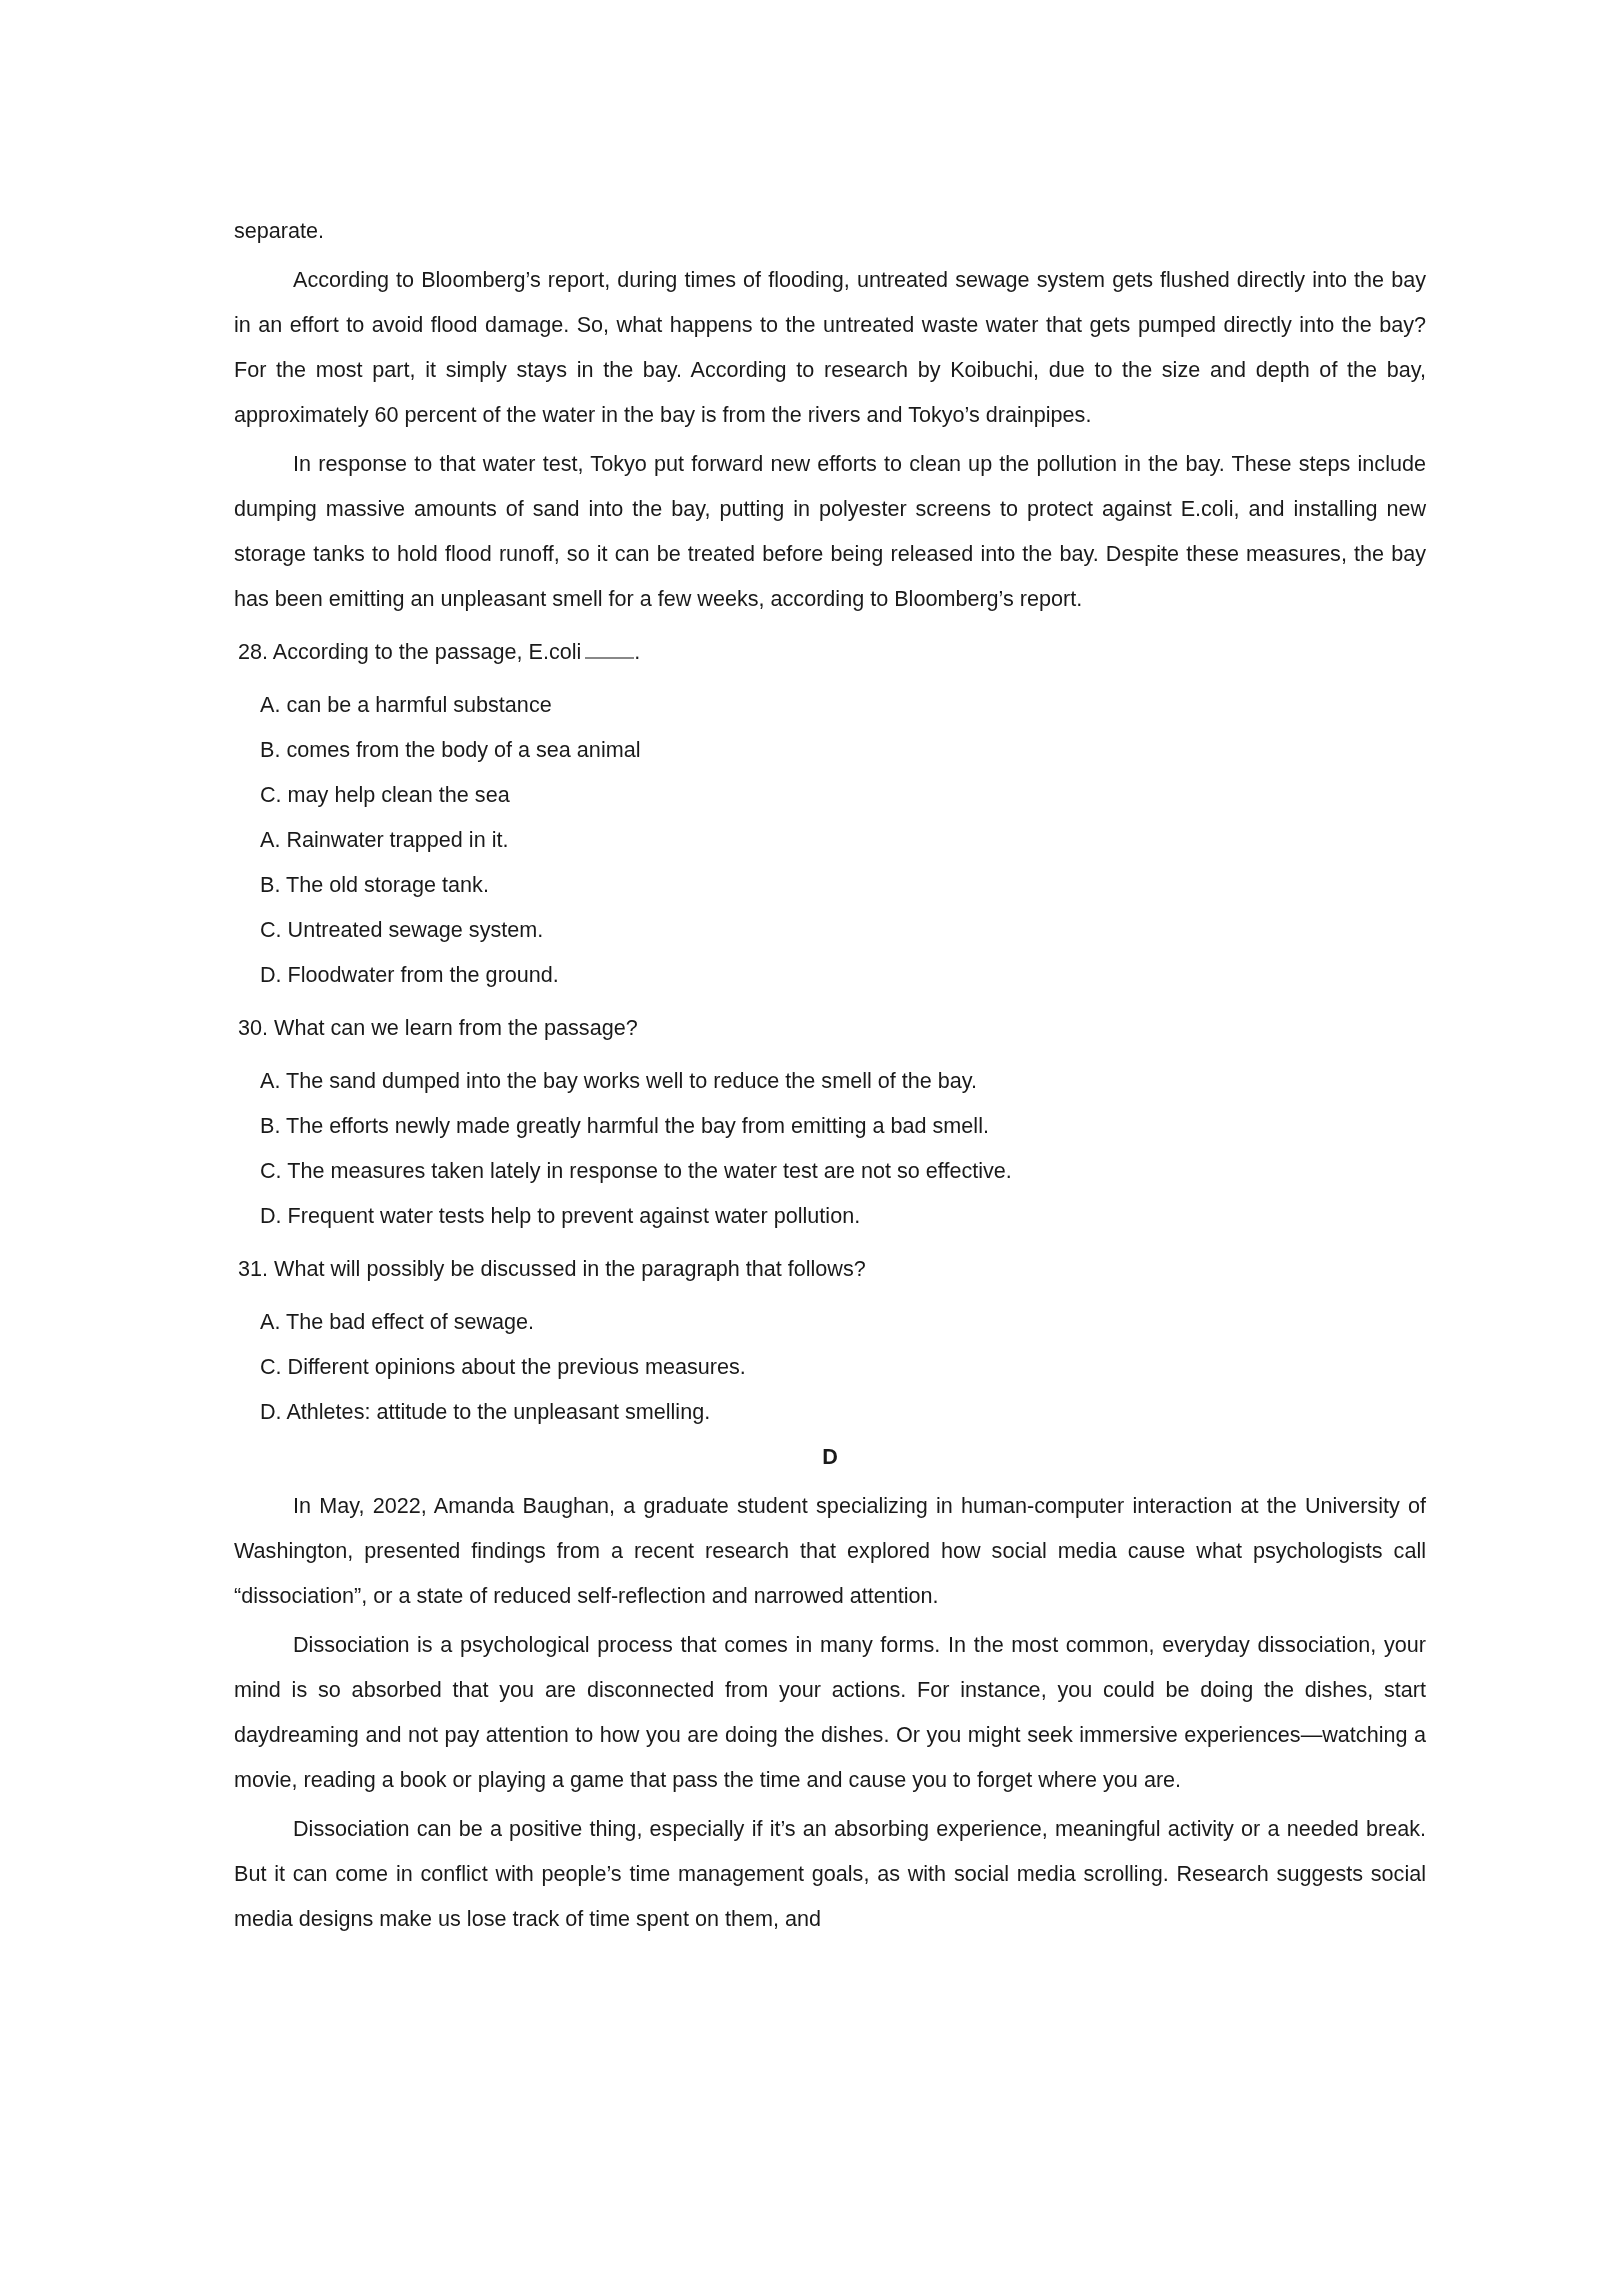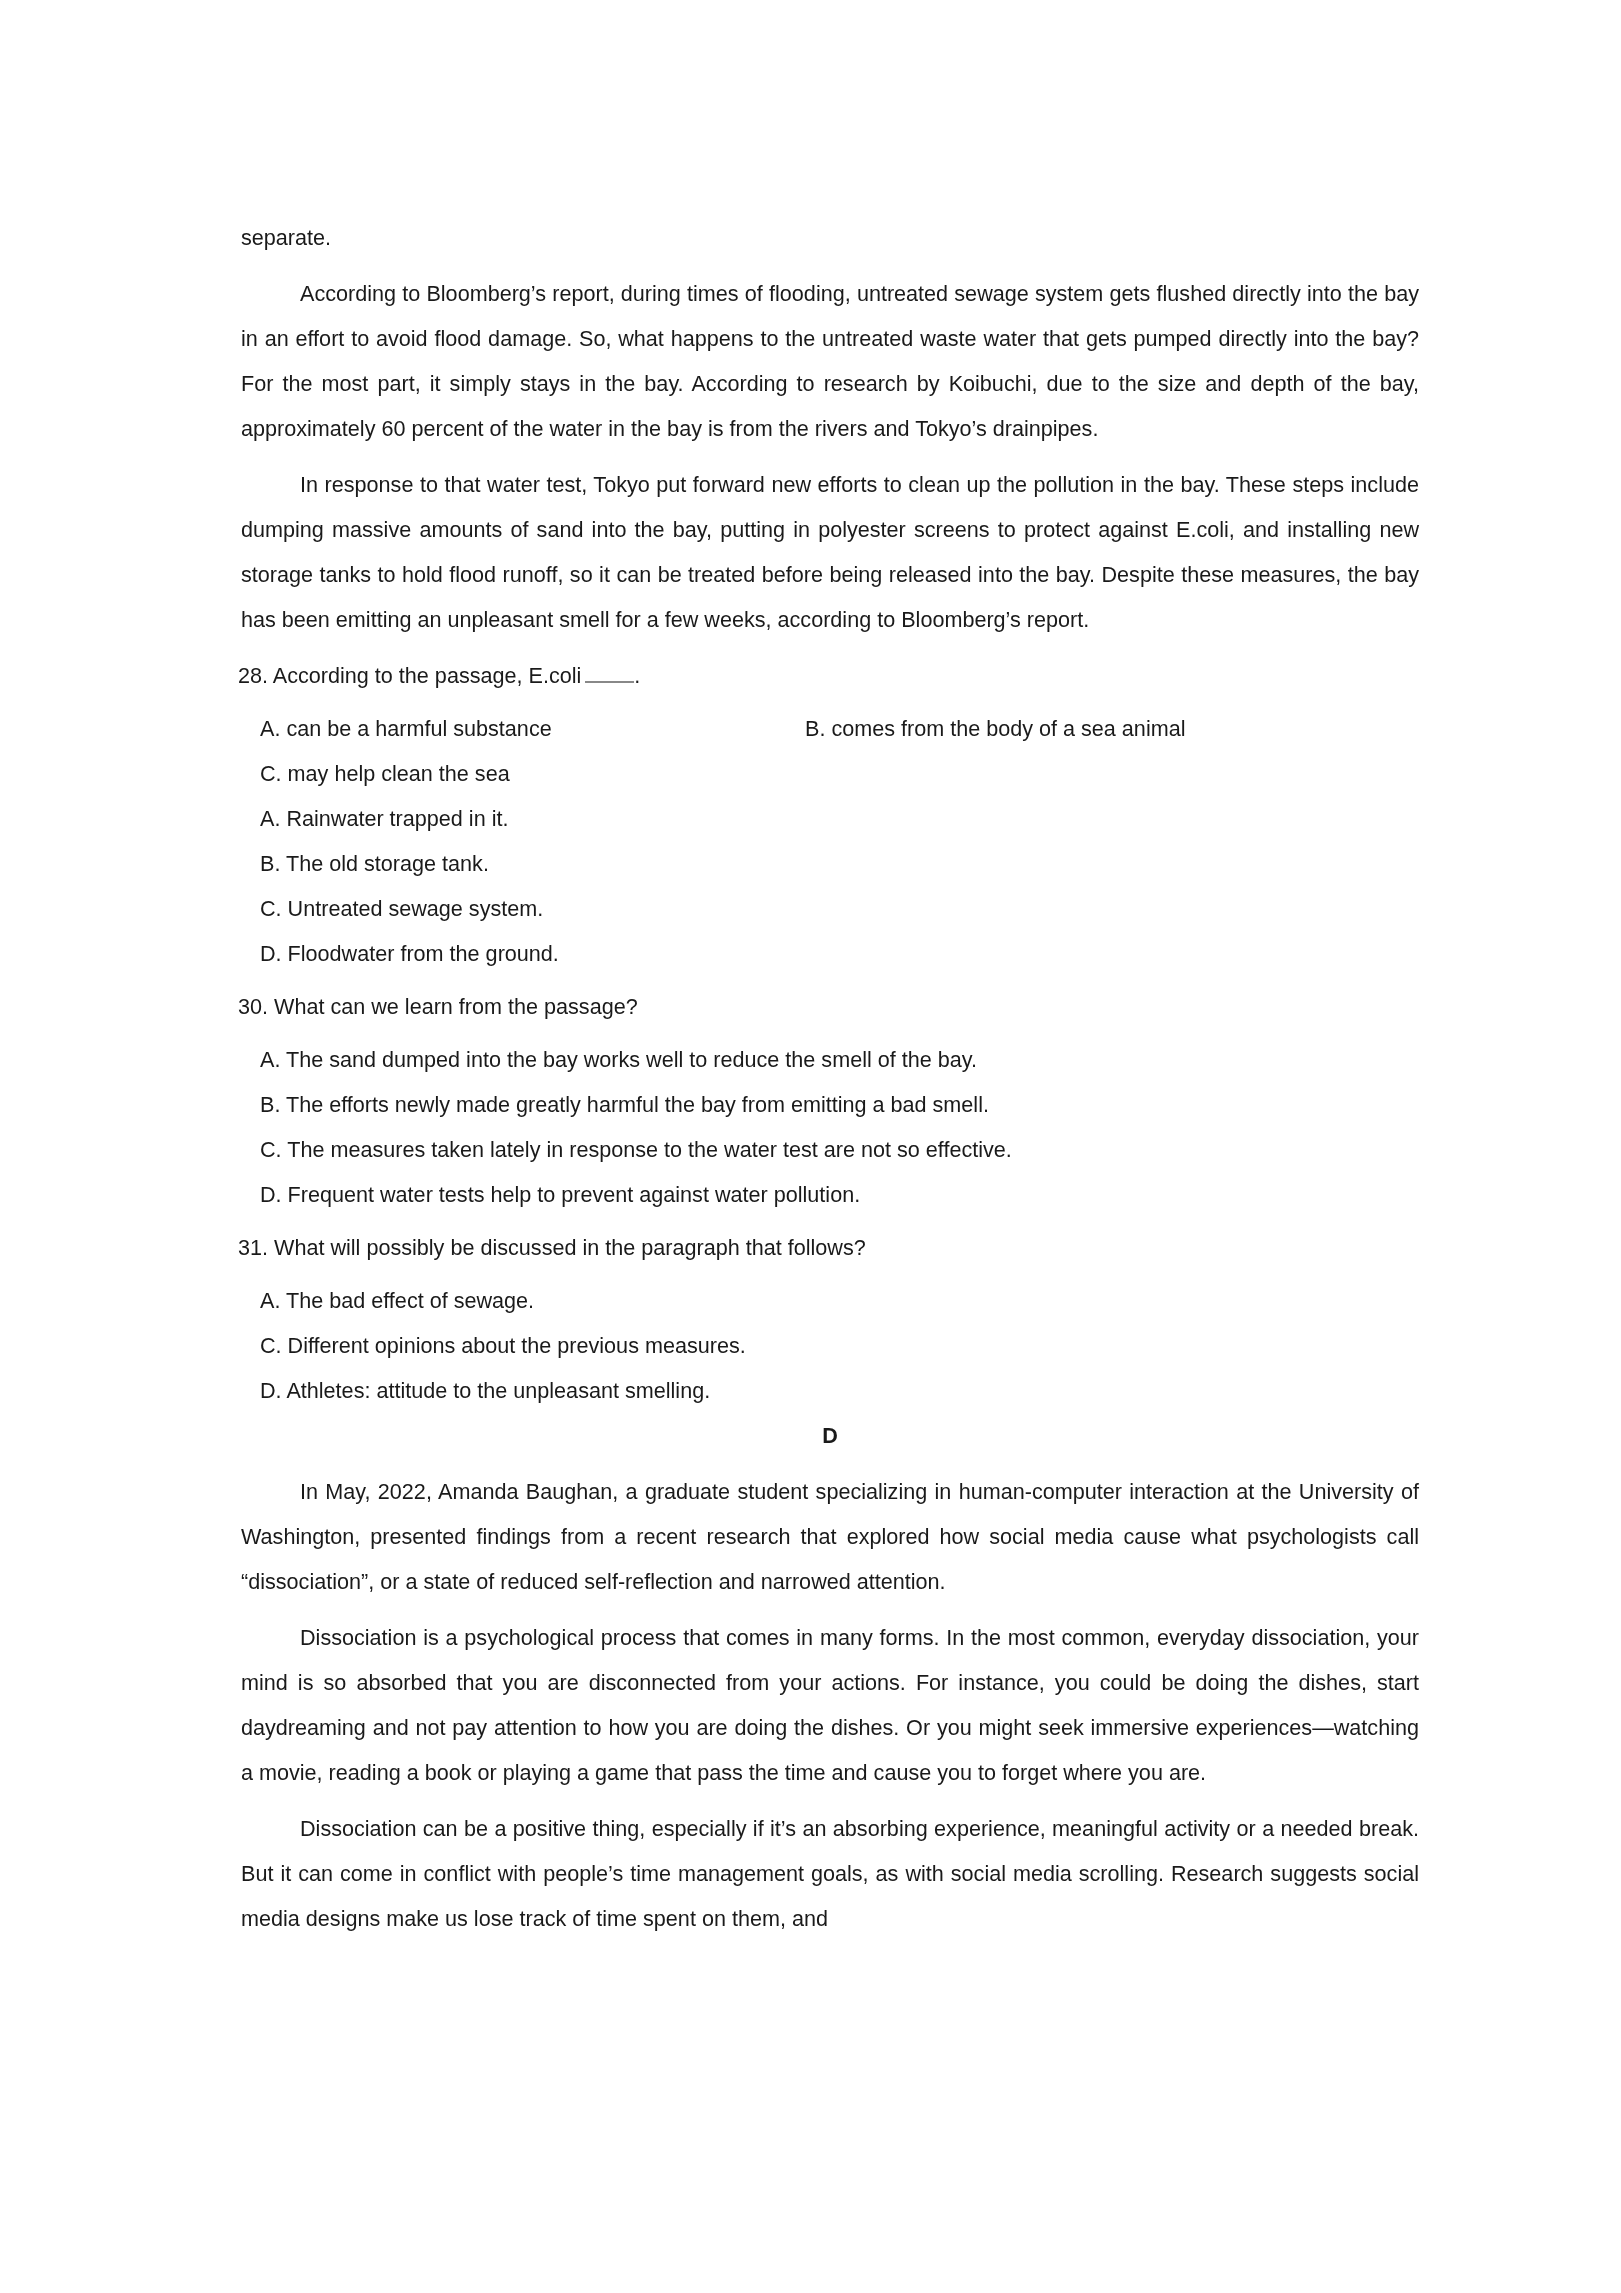--- a/index.html
+++ b/index.html
@@ -7,25 +7,25 @@
   .page {
     position: absolute;
     left: 230px;
     top: 204px;
     width: 1200px;
     font-family: "Liberation Sans", sans-serif;
     font-size: 21.6px;
     color: #1a1a1a;
     line-height: 45px;
   }
-  .p { margin: 11px; text-align: justify; text-align-last: left; }
+  .p { margin: 4px; text-align: justify; text-align-last: left; }
   .indent { text-indent: 59px; }
   .q { margin: 8px; }
   .opt { margin: 0; padding-left: 30px; }
-  .opt-row { display: flex; margin: 0; padding-left: 30px; }
+  .opt-row { display: flex; margin: 0; padding-left: 30px; flex-direction: column; }
   .opt-row .col { width: 545px; }
   .blank { display: inline-block; width: 49px; border-bottom: 2px solid #888; height: 19.6px; vertical-align: baseline; margin-left: 3.9px; }
   .section { text-align: center; font-weight: bold; margin: 0; }
 </style>
 </head>
 <body>
 
 <div class="page">
   <p class="p">separate.</p>
   <p class="p indent">According to Bloomberg’s report, during times of flooding, untreated sewage system gets flushed directly into the bay in an effort to avoid flood damage. So, what happens to the untreated waste water that gets pumped directly into the bay? For the most part, it simply stays in the bay. According to research by Koibuchi, due to the size and depth of the bay, approximately 60 percent of the water in the bay is from the rivers and Tokyo’s drainpipes.</p>

